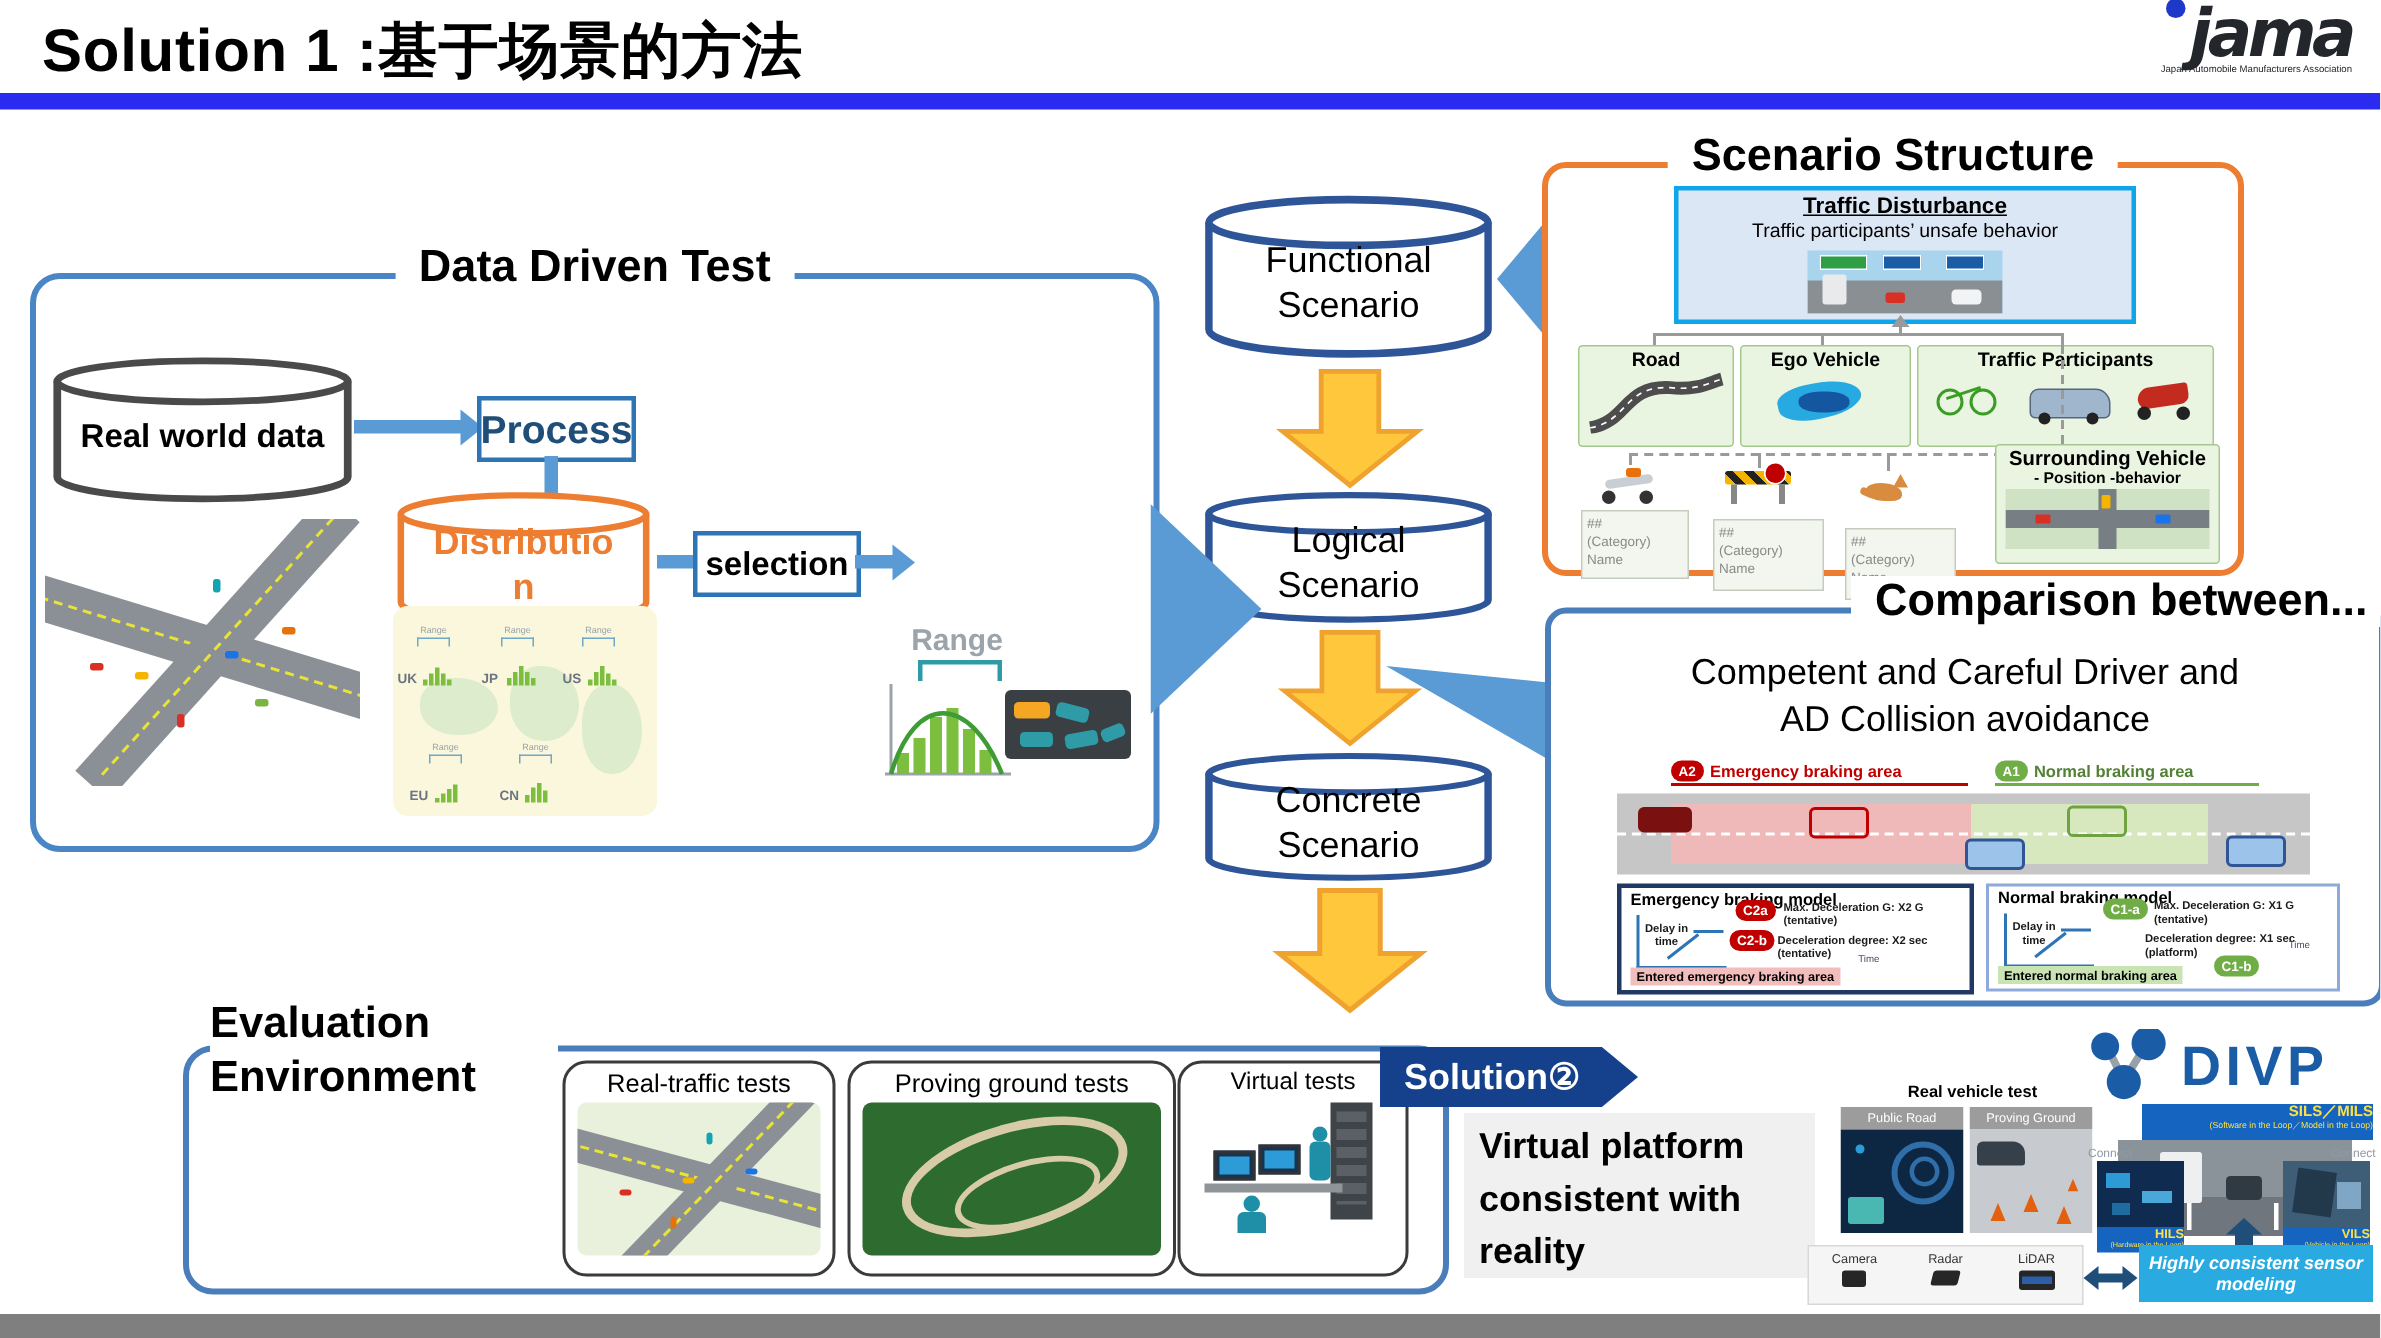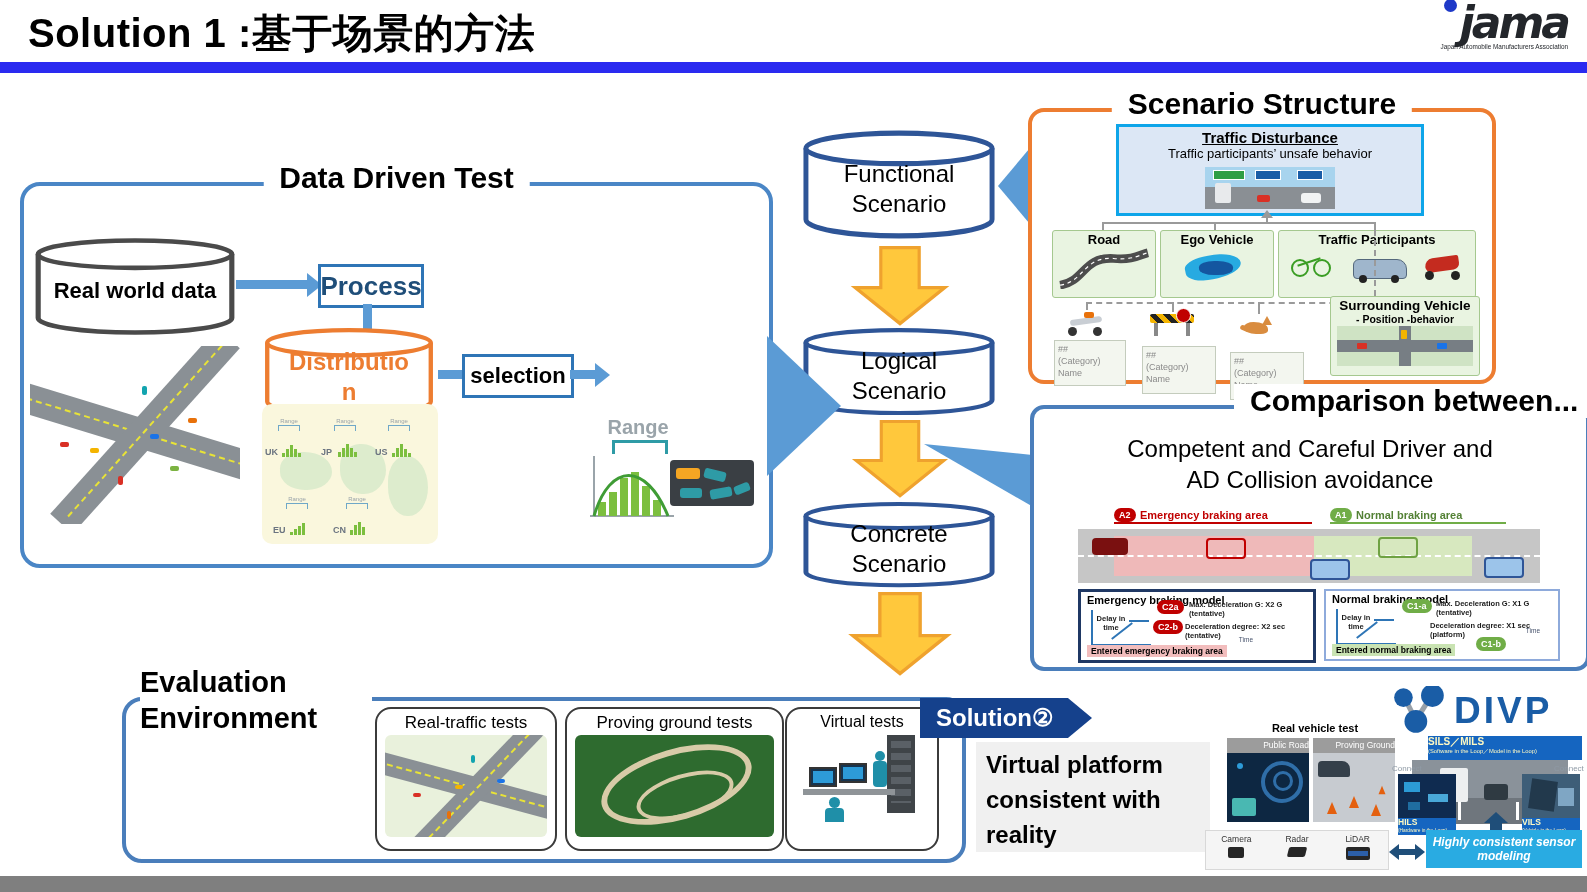--- a/index.html
+++ b/index.html
@@ -71,22 +71,22 @@
   .flat{position:absolute;height:2px;background:#2e75b6}
   .tinytext{position:absolute;font-size:7.5px;font-weight:bold;line-height:1.2;color:#1a1a1a}
   .entered{position:absolute;left:6px;bottom:3px;font-size:8.5px;font-weight:bold;padding:1px 4px;white-space:nowrap}
 
   
   .eval-card{position:absolute;background:#fff;border:2px solid #3b3b3b;border-radius:16px;text-align:center}
   .eval-card h4{margin:4px 0 2px;font-size:17px;font-weight:normal}
   .card-img{position:relative;margin:2px 8px;height:102px;border-radius:6px;overflow:hidden}
 
   
-  .label-bar{position:absolute;left:0;right:0;top:0;height:15px;background:#9c9c9c;color:#fff;font-size:8.5px;line-height:15px;text-align:right}
-  .bluebar{background:#1565c0;color:#fef9c3;text-align:left;position:absolute}
+  .label-bar{position:absolute;left:0;right:0;top:0;height:15px;background:#9c9c9c;color:#fff;font-size:8.5px;line-height:15px;text-align:center}
+  .bluebar{background:#1565c0;color:#fde047;text-align:right;position:absolute}
   .cone{position:absolute;width:0;height:0;border-left:5px solid transparent;border-right:5px solid transparent;border-bottom:12px solid #e4600f}
   .sensor-item{flex:1;text-align:center;font-size:8.5px;color:#333;padding-top:3px}
   .sensor-icon{margin:3px auto 0;background:#262626;border-radius:2px}
 
   #footer-bar{position:absolute;left:0;top:876px;width:1587px;height:16px;background:#7f7f7f}
 </style>
 </head>
 <body>
 
 <div id="canvas">

